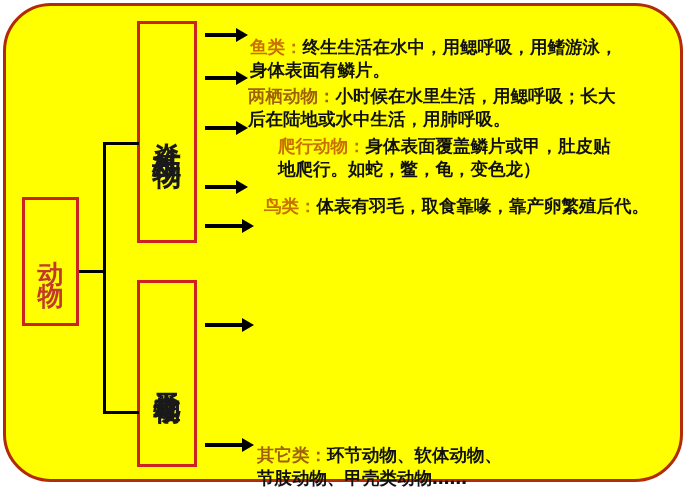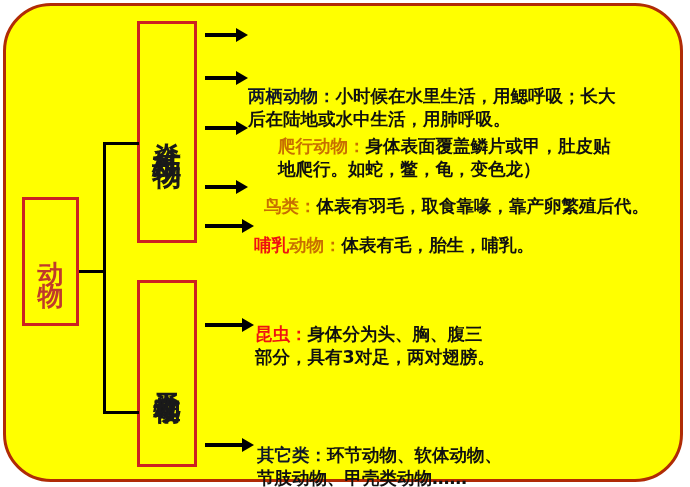--- a/index.html
+++ b/index.html
@@ -71,21 +71,21 @@
     position:absolute;
     font-weight:bold;
     font-size:17.5px;
     line-height:1.30;
     color:#111111;
     letter-spacing:0px;
     white-space:pre-line;
   }
   .entry .term{ color:#c87000; }
   .entry .term-red{ color:#ee1111; }
-  .entry .term-red2{ color:#0f172a;text-align:right; }
+  .entry .term-red2{ color:#a16207;text-align:right; }
 </style>
 </head>
 <body>
 
 <div id="root">
 
   <div class="panel"></div>
 
   <div class="vbox" id="box-animal">
     <span class="vtext">动物</span>
@@ -108,42 +108,39 @@
   <div class="line stub" style="left:103px; top:411px; width:36px;"></div>
 
   <div class="arrow" style="left:205px; top:33px;  width:32px;"></div>
   <div class="arrow" style="left:205px; top:76px;  width:32px;"></div>
   <div class="arrow" style="left:205px; top:126px; width:32px;"></div>
   <div class="arrow" style="left:205px; top:185px; width:32px;"></div>
   <div class="arrow" style="left:205px; top:224px; width:38px;"></div>
   <div class="arrow" style="left:205px; top:323px; width:38px;"></div>
   <div class="arrow" style="left:205px; top:443px; width:38px;"></div>
 
+  <div class="entry" style="left:250px; top:13px; width:432px;">
+    <span class="term">鱼类</span><span class="term">：</span><span>终生生活在水中，用鳃呼吸，用鳍游泳，
+身体表面有鳞片。</span>
+  </div>
 
   <div class="entry" style="left:248px; top:62px; width:436px;">
     <span class="term-red2">两栖动物</span><span class="term-red2">：</span><span>小时候在水里生活，用鳃呼吸；长大
 后在陆地或水中生活，用肺呼吸。</span>
   </div>
 
   <div class="entry" style="left:245px; top:112px; width:438px;margin-left:33px;">
     <span class="term">爬行动物</span><span class="term">：</span><span>身体表面覆盖鳞片或甲，肚皮贴
 地爬行。如蛇，鳖，龟，变色龙）</span>
   </div>
 
   <div class="entry" style="left:264px; top:172px; width:438px;">
     <span class="term">鸟类</span><span class="term">：</span><span>体表有羽毛，取食靠喙，靠产卵繁殖后代。</span>
   </div>
 
-  <div class="entry" style="left:254px; top:211px; width:430px;">
-    <span class="term-red">哺乳</span><span class="term">动物</span><span class="term">：</span><span>体表有毛，胎生，哺乳。</span>
-  </div>
 
-  <div class="entry" style="left:255px; top:300px; width:420px;">
-    <span class="term-red">昆虫</span><span class="term-red">：</span><span>身体分为头、胸、腹三
-部分，具有3对足，两对翅膀。</span>
-  </div>
 
   <div class="entry" style="left:257px; top:421px; width:420px;">
     <span class="term-red2">其它类</span><span class="term-red2">：</span><span>环节动物、软体动物、
 节肢动物、甲壳类动物……</span>
   </div>
 
 </div>
 
 </body></html>

